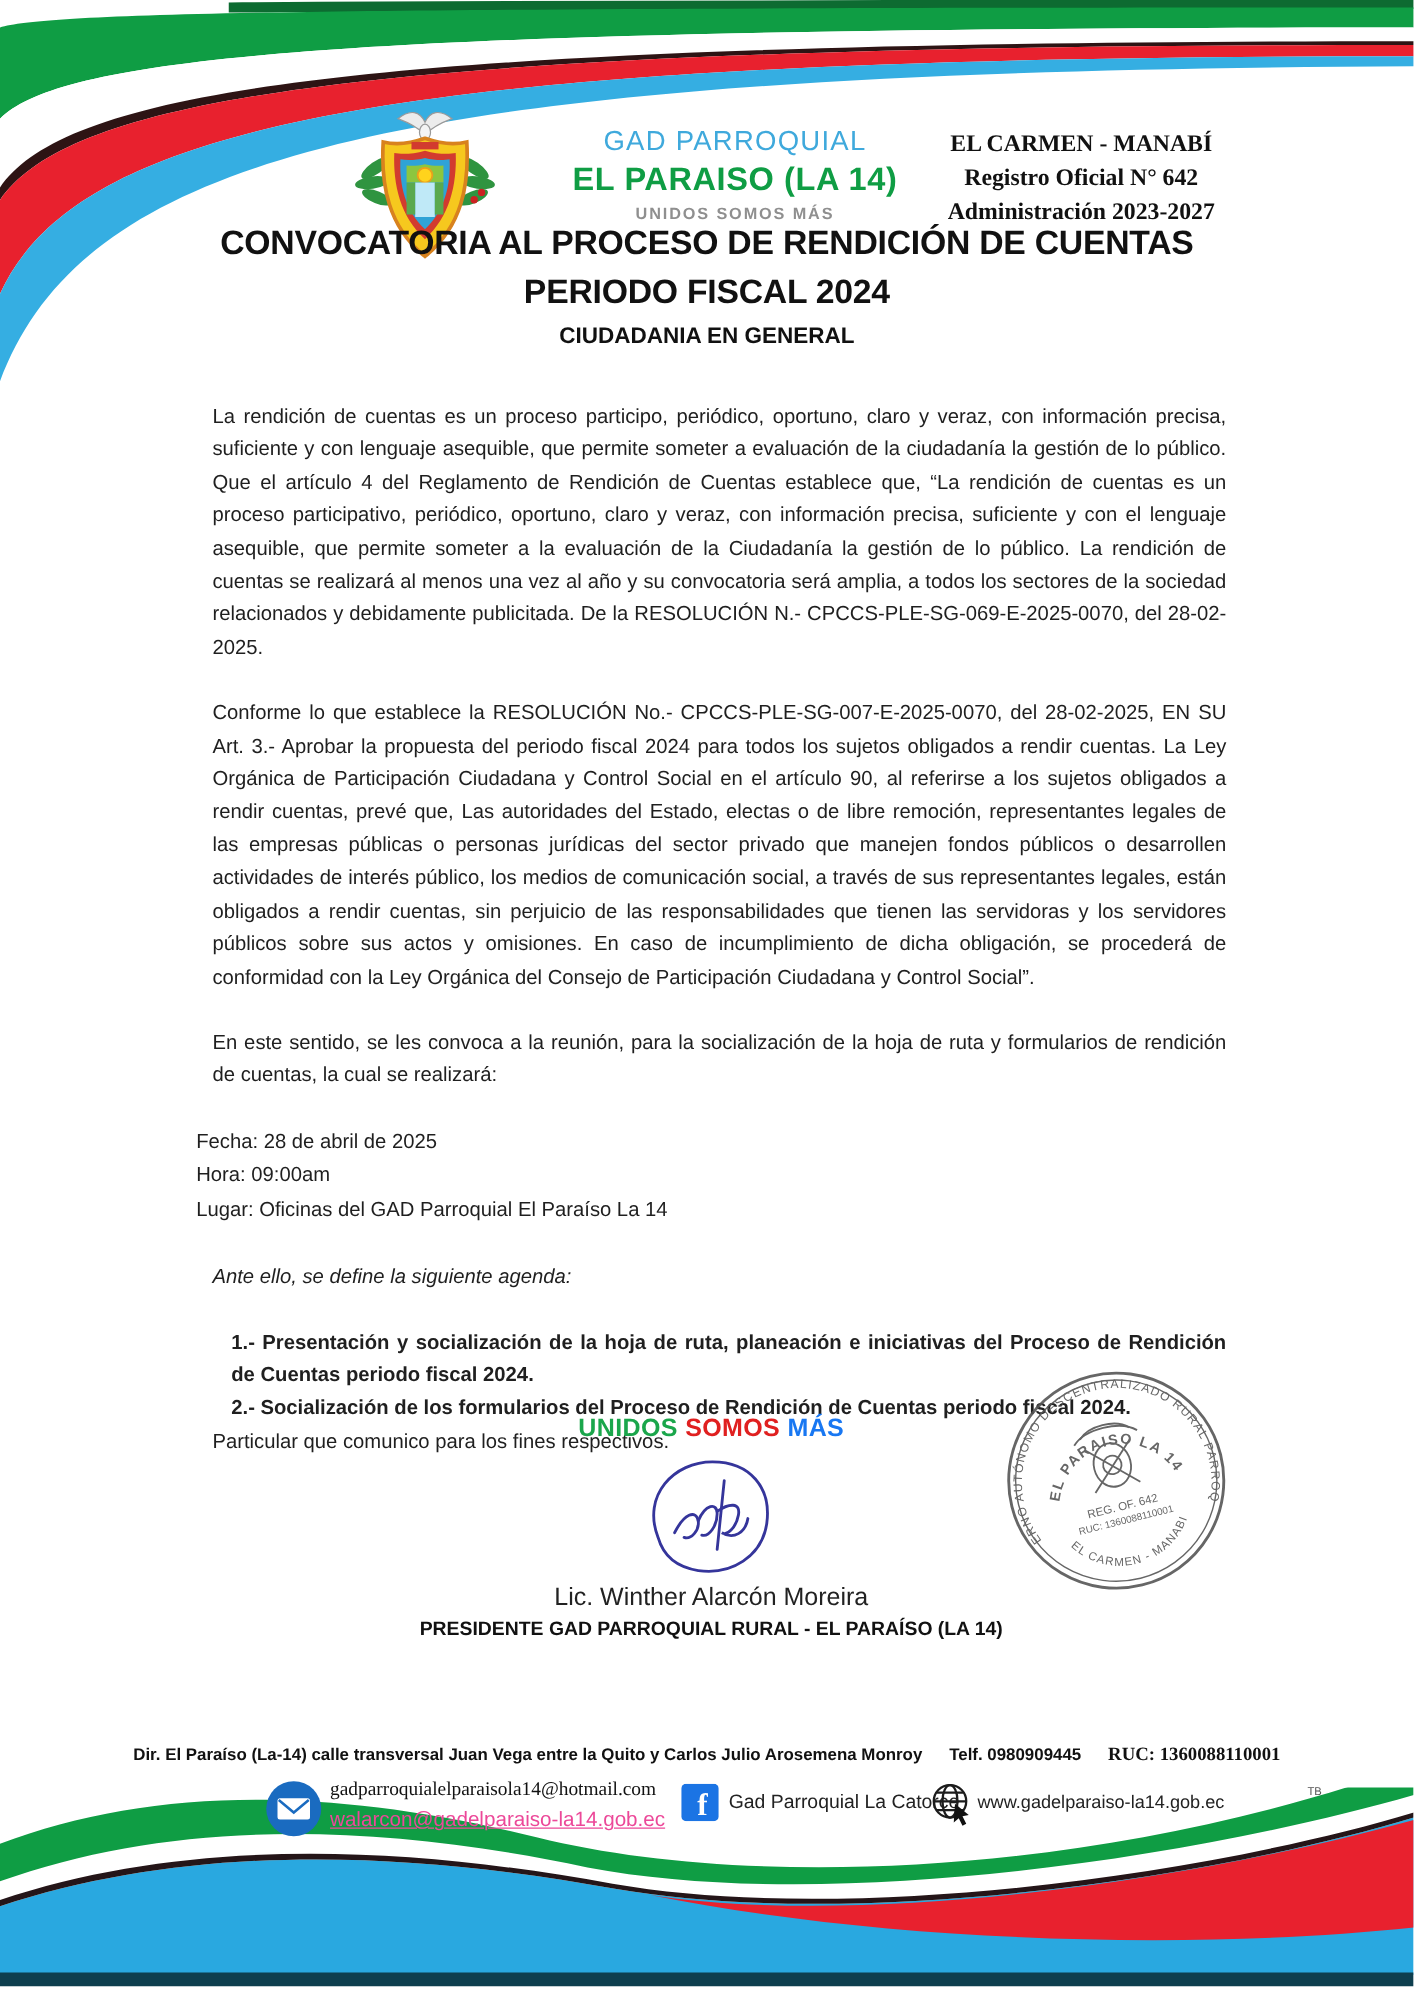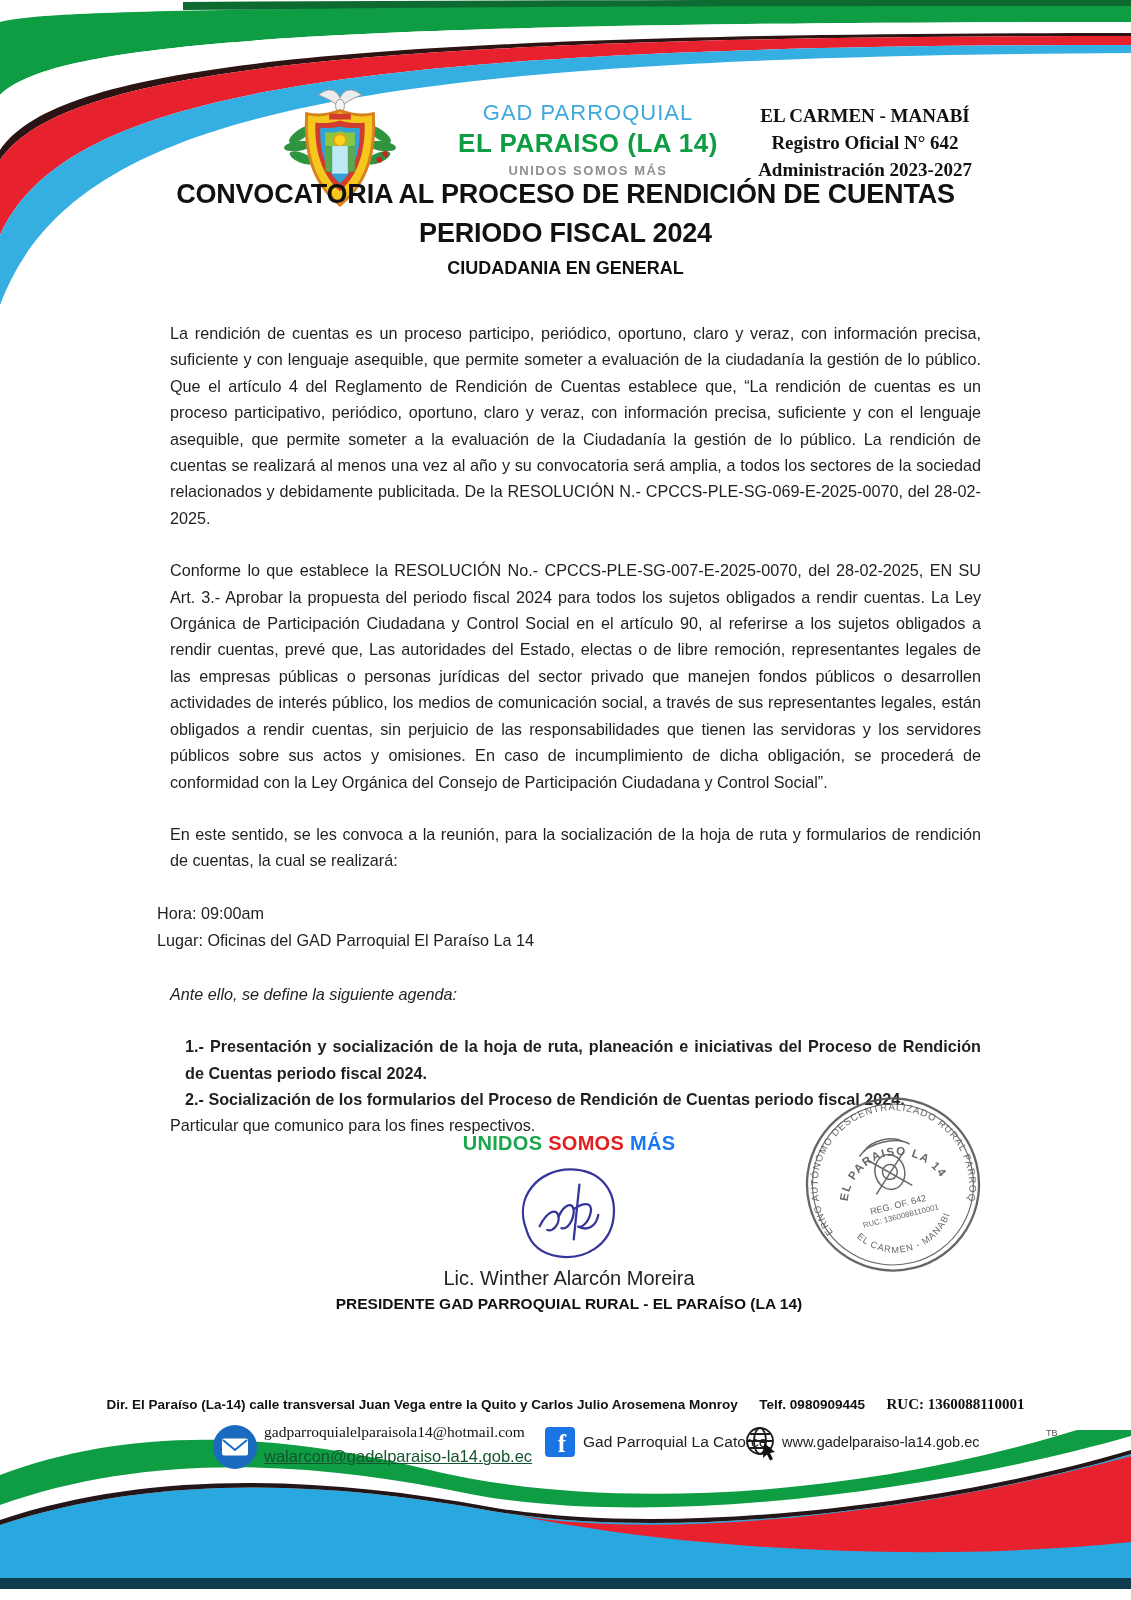--- a/index.html
+++ b/index.html
@@ -44,21 +44,21 @@
   
   .stamp-wrap{left:798px;top:1092px;width:190px;height:185px;transform:rotate(-14deg);opacity:.9;}
 
   
   .footer-line1{left:0;top:1396px;width:1131px;text-align:center;font-size:13.5px;font-weight:bold;color:#111;white-space:nowrap;}
   .footer-line1 .ruc-serif{font-family:"Liberation Serif",serif;font-size:15px;}
   .footer-line1 .gap{display:inline-block;width:14px;}
   .mail-icon{left:212px;top:1424px;}
   .emails{left:264px;top:1420px;line-height:24px;}
   .email1{font-family:"Liberation Serif",serif;font-size:15.5px;color:#111;}
-  .email2{font-size:16.5px;color:#14532d;text-decoration:underline;text-decoration-thickness:1px;}
+  .email2{font-size:16.5px;color:#ec4899;text-decoration:underline;text-decoration-thickness:1px;}
   .fb-icon{left:545px;top:1427px;}
   .fb-label{left:583px;top:1433px;font-size:15.5px;color:#222;}
   .globe-icon{left:742px;top:1423px;}
   .website{left:782px;top:1434px;font-size:14.5px;color:#222;}
   .tb-mark{left:1046px;top:1428px;font-size:9px;color:#555;}
   .z2{z-index:2;} .z3{z-index:3;}
 </style>
 </head>
 <body>
 
@@ -115,20 +115,21 @@
     <div class="title-l1">CONVOCATORIA AL PROCESO DE RENDICIÓN DE CUENTAS</div>
     <div class="title-l2">PERIODO FISCAL 2024</div>
     <div class="title-sub">CIUDADANIA EN GENERAL</div>
   </div>
 
   <div class="abs body-block">
     <p>La rendición de cuentas es un proceso participo, periódico, oportuno, claro y veraz, con información precisa, suficiente y con lenguaje asequible, que permite someter a evaluación de la ciudadanía la gestión de lo público. Que el artículo 4 del Reglamento de Rendición de Cuentas establece que, “La rendición de cuentas es un proceso participativo, periódico, oportuno, claro y veraz, con información precisa, suficiente y con el lenguaje asequible, que permite someter a la evaluación de la Ciudadanía la gestión de lo público. La rendición de cuentas se realizará al menos una vez al año y su convocatoria será amplia, a todos los sectores de la sociedad relacionados y debidamente publicitada. De la RESOLUCIÓN N.- CPCCS-PLE-SG-069-E-2025-0070, del 28-02-2025.</p>
     <p>Conforme lo que establece la RESOLUCIÓN No.- CPCCS-PLE-SG-007-E-2025-0070, del 28-02-2025, EN SU Art. 3.- Aprobar la propuesta del periodo fiscal 2024 para todos los sujetos obligados a rendir cuentas. La Ley Orgánica de Participación Ciudadana y Control Social en el artículo 90, al referirse a los sujetos obligados a rendir cuentas, prevé que, Las autoridades del Estado, electas o de libre remoción, representantes legales de las empresas públicas o personas jurídicas del sector privado que manejen fondos públicos o desarrollen actividades de interés público, los medios de comunicación social, a través de sus representantes legales, están obligados a rendir cuentas, sin perjuicio de las responsabilidades que tienen las servidoras y los servidores públicos sobre sus actos y omisiones. En caso de incumplimiento de dicha obligación, se procederá de conformidad con la Ley Orgánica del Consejo de Participación Ciudadana y Control Social”.</p>
     <p>En este sentido, se les convoca a la reunión, para la socialización de la hoja de ruta y formularios de rendición de cuentas, la cual se realizará:</p>
     <div class="detail-lines">
+      <div>Fecha: 28 de abril de 2025</div>
       <div>Hora: 09:00am</div>
       <div>Lugar: Oficinas del GAD Parroquial El Paraíso La 14</div>
     </div>
     <p class="agenda-intro">Ante ello, se define la siguiente agenda:</p>
     <ol class="agenda">
       <li>1.- Presentación y socialización de la hoja de ruta, planeación e iniciativas del Proceso de Rendición de Cuentas periodo fiscal 2024.</li>
       <li>2.- Socialización de los formularios del Proceso de Rendición de Cuentas periodo fiscal 2024.</li>
     </ol>
     <p class="closing-note">Particular que comunico para los fines respectivos.</p>
   </div>

